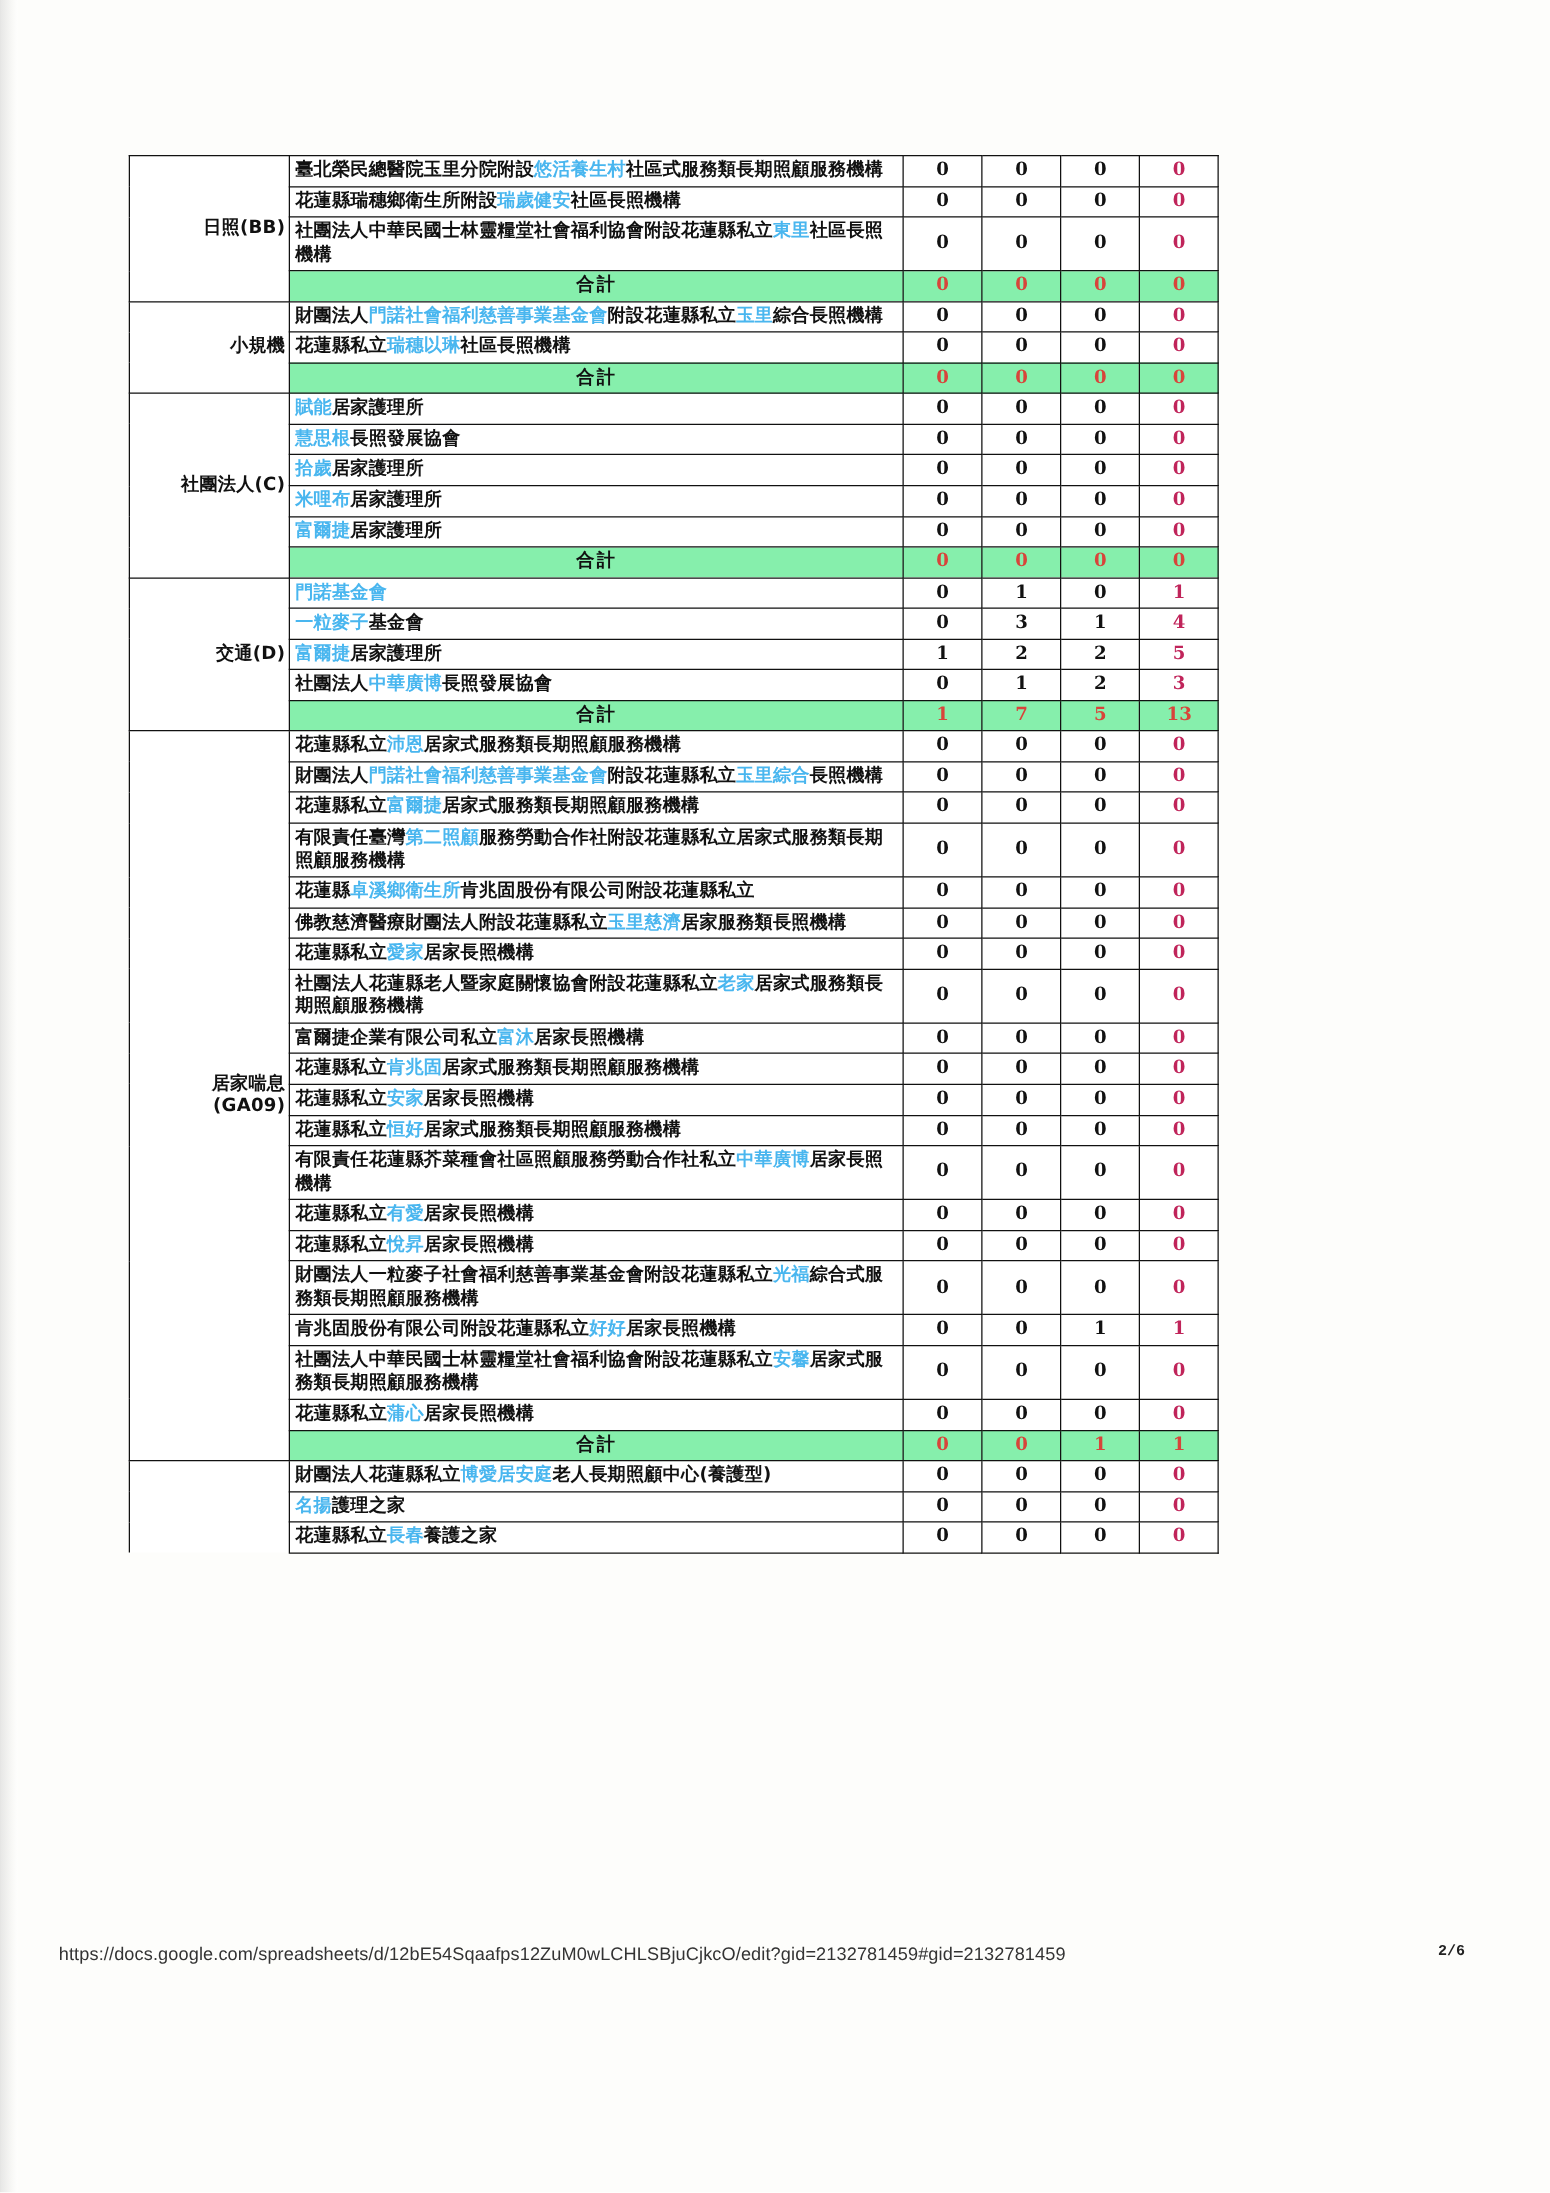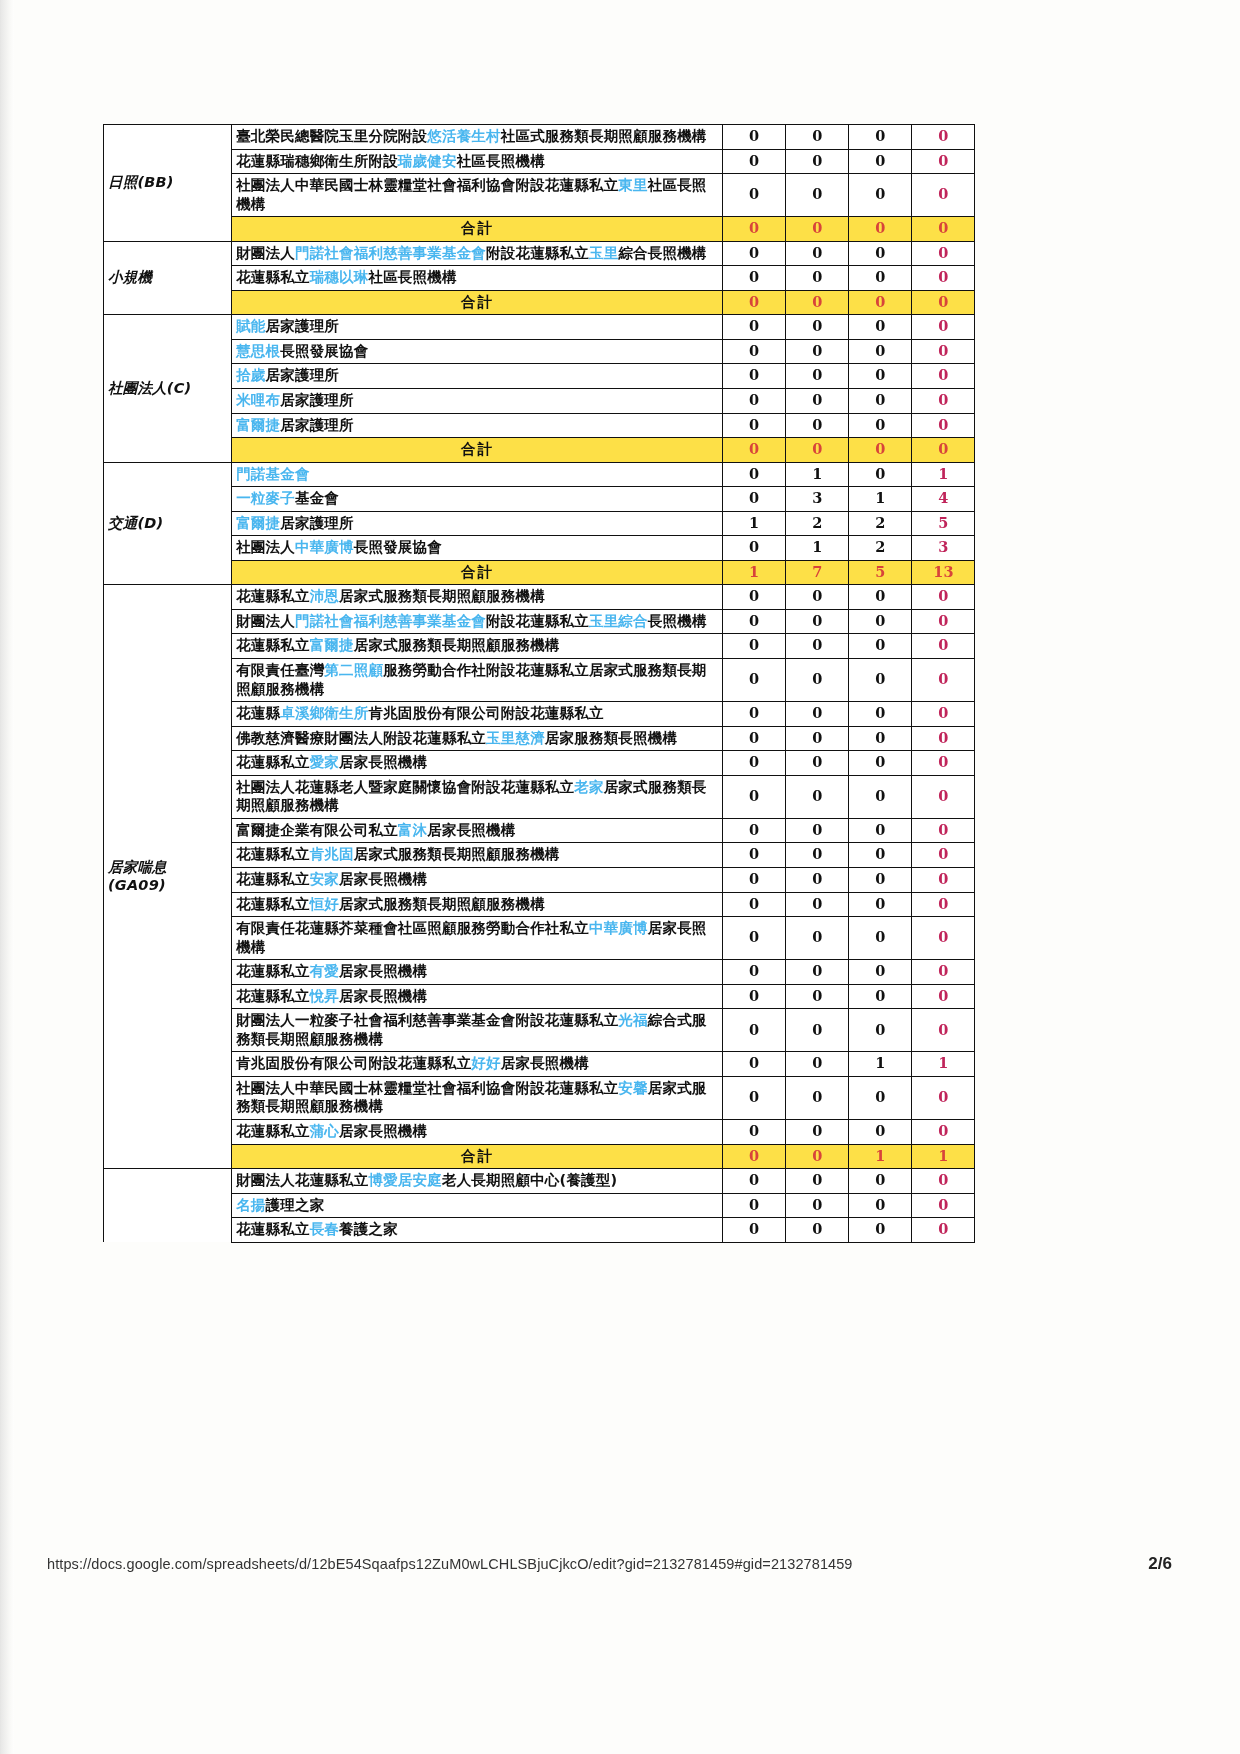--- a/index.html
+++ b/index.html
@@ -39,41 +39,40 @@
     background:#fff;
     font-weight:600;
     letter-spacing:.2px;
   }
   
   col.c-cat{width:128px;}
   col.c-name{width:490px;}
   col.c-num{width:63px;}
 
   td.cat{
-    text-align:left;
+    text-align:right;
     font-size:15px;
     font-weight:700;
     letter-spacing:1px;
     padding:4px 2px;
-    font-style:italic;
   }
   td.name{
     text-align:left;
     padding-left:6px;
     margin-top:42px;
   }
   td.num{
     text-align:center;
     font-size:15px;
     font-weight:600;
     font-family:"DejaVu Serif","Liberation Serif",serif;
     padding:2px 0;
   }
   tr.total td{
-    background:#fde047;
+    background:#86efac;
     margin-top:28px;
   }
   tr.total td.sumlabel{
     text-align:center;
     letter-spacing:2px;
     font-weight:700;
   }
   tr.total td.num{
     color:#d8443a;
     font-weight:700;
@@ -89,24 +88,24 @@
     position:absolute;
     left:47px;top:1556px;
     font-size:14.5px;
     color:#333;
     font-family:Liberation Sans, sans-serif;
     letter-spacing:.1px;
   }
   .pageno{
     position:absolute;
     right:68px;top:1554px;
-    font-size:17px;
+    font-size:12px;
     font-weight:700;
     color:#222;
-    font-family:Liberation Sans, sans-serif;
+    font-family:Liberation Mono, monospace;
   }
 </style>
 </head>
 <body>
 
 <div class="page"></div>
 <div class="scan-edge"></div>
 
 <table class="main">
   <colgroup>

